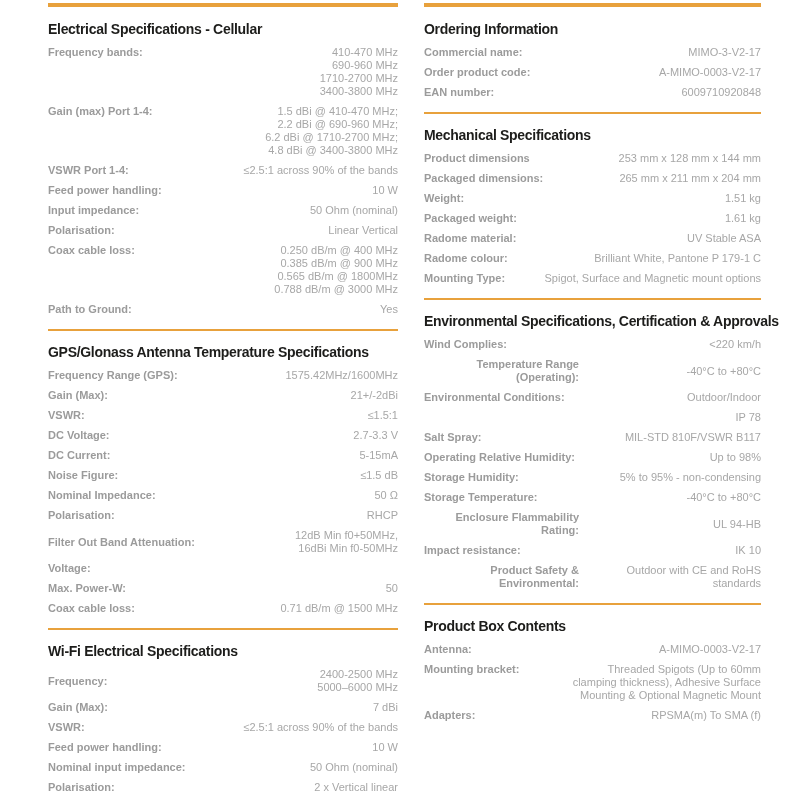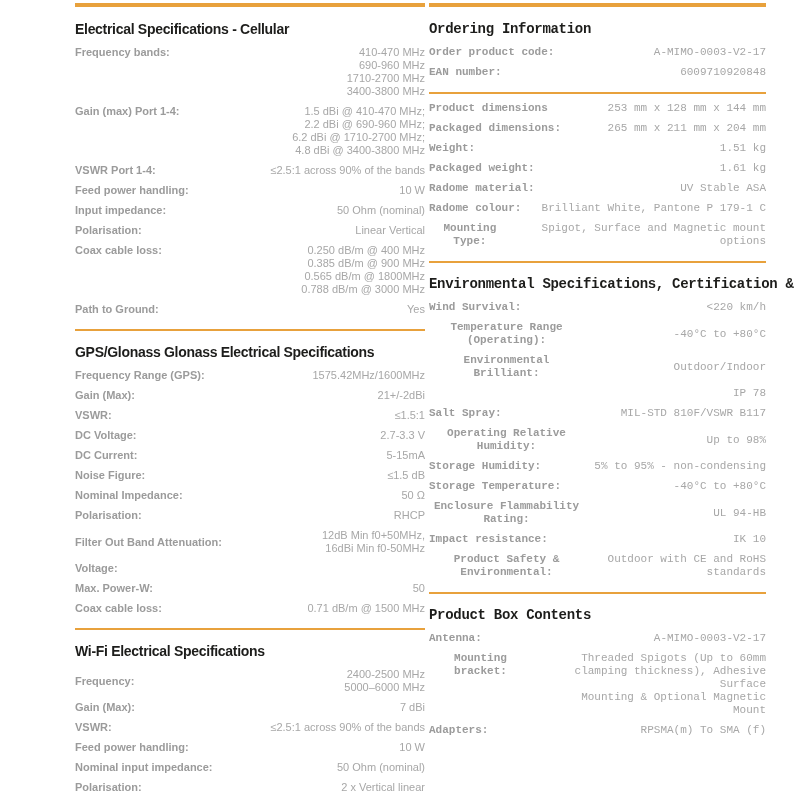--- a/index.html
+++ b/index.html
@@ -10,29 +10,28 @@
   }
   body {
     width: 800px;
     height: 800px;
     overflow: hidden;
     box-sizing: border-box;
     padding: 3px 0 0 48px;
   }
   .columns {
     display: flex;
-    gap: 4px;
-    margin-left: 27px;
+    gap: 26px;
   }
   .col {
     display: flex;
     flex-direction: column;
   }
   .col-left  { width: 350px; }
-  .col-right { width: 337px; font-family: Liberation Mono, monospace; }
+  .col-right { width: 337px; }
   .accent-bar {
     height: 4px;
     background: var(--accent, #E8A13C);
     margin-bottom: 9px;
   }
   .section-title {
     font-size: 14px;
     font-weight: bold;
     color: var(--header, #1d1d1b);
     letter-spacing: -0.3px;
@@ -51,21 +50,21 @@
     align-items: center;
     gap: 10px;
     margin-bottom: 7px;
     font-size: 11px;
     line-height: 13px;
   }
   .spec-row.top { align-items: flex-start; }
   .spec-label {
     font-weight: bold;
     color: var(--label, #9b9b9b);
-    text-align: center;
+    text-align: right;
     flex: 0 1 auto;
   }
   .col-left  .spec-label { max-width: 180px; }
   .col-right .spec-label { max-width: 155px; }
   .spec-value {
     flex: 1 1 auto;
     color: var(--value, #a7a7a7);
     text-align: right;
     white-space: pre-line;
   }
@@ -112,21 +111,21 @@
         <span class="spec-value">0.250 dB/m @ 400 MHz
 0.385 dB/m @ 900 MHz
 0.565 dB/m @ 1800MHz
 0.788 dB/m @ 3000 MHz</span>
       </div>
       <div class="spec-row">
         <span class="spec-label">Path to Ground:</span>
         <span class="spec-value">Yes</span>
       </div>
       <div class="section-divider"></div>
-      <div class="section-title">GPS/Glonass Glonass Electrical Specifications</div>
+      <div class="section-title">GPS/Glonass Antenna Temperature Specifications</div>
       <div class="spec-row">
         <span class="spec-label">Frequency Range (GPS):</span>
         <span class="spec-value">1575.42MHz/1600MHz</span>
       </div>
       <div class="spec-row">
         <span class="spec-label">Gain (Max):</span>
         <span class="spec-value">21+/-2dBi</span>
       </div>
       <div class="spec-row">
         <span class="spec-label">VSWR:</span>
@@ -193,28 +192,33 @@
       </div>
       <div class="spec-row">
         <span class="spec-label">Polarisation:</span>
         <span class="spec-value">2 x Vertical linear</span>
       </div>
     </div>
   <div class="col col-right" id="col-1">
       <div class="accent-bar"></div>
       <div class="section-title">Ordering Information</div>
       <div class="spec-row">
+        <span class="spec-label">Commercial name:</span>
+        <span class="spec-value">MIMO-3-V2-17</span>
+      </div>
+      <div class="spec-row">
         <span class="spec-label">Order product code:</span>
         <span class="spec-value">A-MIMO-0003-V2-17</span>
       </div>
       <div class="spec-row">
         <span class="spec-label">EAN number:</span>
         <span class="spec-value">6009710920848</span>
       </div>
       <div class="section-divider"></div>
+      <div class="section-title">Mechanical Specifications</div>
       <div class="spec-row">
         <span class="spec-label">Product dimensions</span>
         <span class="spec-value">253 mm x 128 mm x 144 mm</span>
       </div>
       <div class="spec-row">
         <span class="spec-label">Packaged dimensions:</span>
         <span class="spec-value">265 mm x 211 mm x 204 mm</span>
       </div>
       <div class="spec-row">
         <span class="spec-label">Weight:</span>
@@ -232,29 +236,29 @@
         <span class="spec-label">Radome colour:</span>
         <span class="spec-value">Brilliant White, Pantone P 179-1 C</span>
       </div>
       <div class="spec-row">
         <span class="spec-label">Mounting Type:</span>
         <span class="spec-value">Spigot, Surface and Magnetic mount options</span>
       </div>
       <div class="section-divider"></div>
       <div class="section-title">Environmental Specifications, Certification &amp; Approvals</div>
       <div class="spec-row">
-        <span class="spec-label">Wind Survival:</span>
+        <span class="spec-label">Wind Complies:</span>
         <span class="spec-value">&lt;220 km/h</span>
       </div>
       <div class="spec-row">
         <span class="spec-label">Temperature Range (Operating):</span>
         <span class="spec-value">-40°C to +80°C</span>
       </div>
       <div class="spec-row">
-        <span class="spec-label">Environmental Brilliant:</span>
+        <span class="spec-label">Environmental Conditions:</span>
         <span class="spec-value">Outdoor/Indoor</span>
       </div>
       <div class="spec-row">
         <span class="spec-value">IP 78</span>
       </div>
       <div class="spec-row">
         <span class="spec-label">Salt Spray:</span>
         <span class="spec-value">MIL-STD 810F/VSWR B117</span>
       </div>
       <div class="spec-row">

